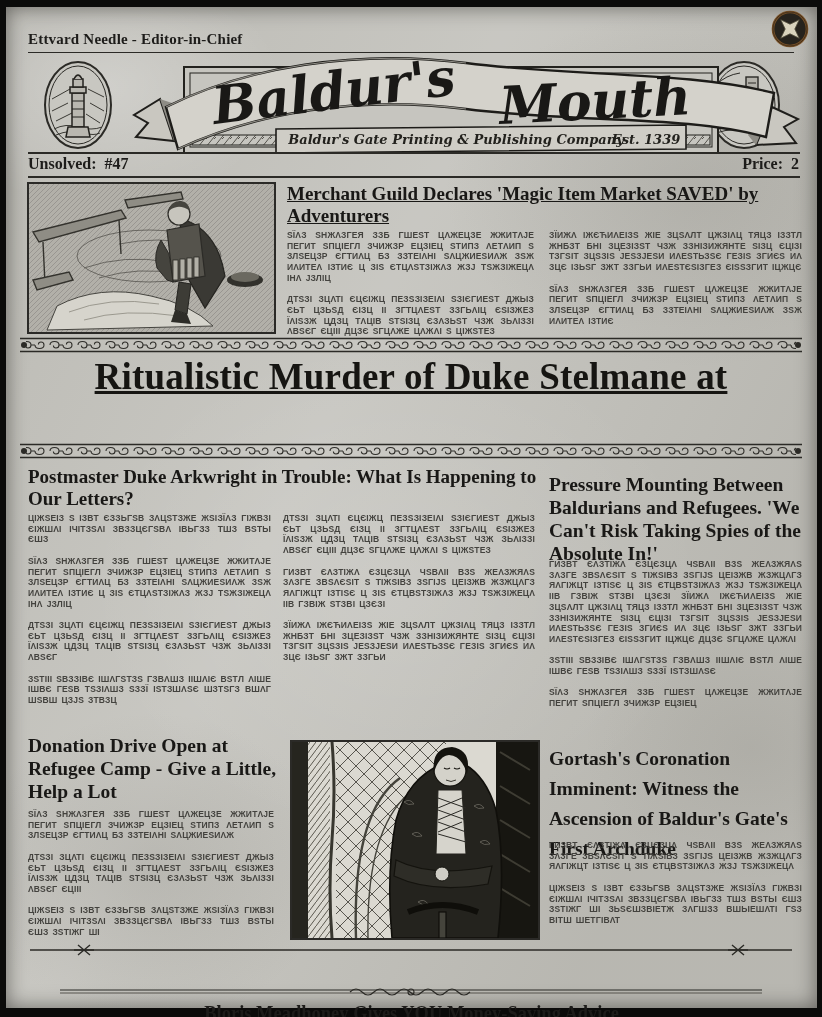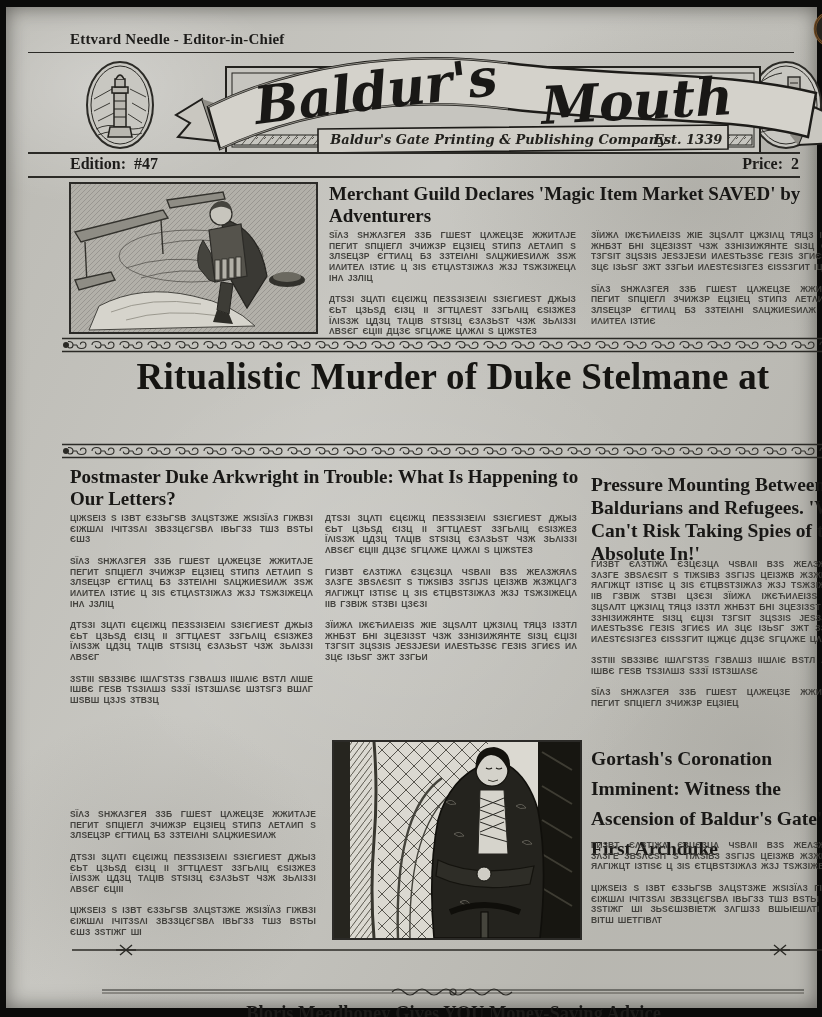--- a/index.html
+++ b/index.html
@@ -13,34 +13,34 @@
     background-color:#c2c1bb;
     background-image:
       radial-gradient(ellipse 300px 200px at 12% 8%, rgba(255,255,255,.28), transparent 60%),
       radial-gradient(ellipse 420px 300px at 85% 18%, rgba(118,116,108,.20), transparent 60%),
       radial-gradient(ellipse 520px 420px at 48% 58%, rgba(255,255,255,.13), transparent 60%),
       radial-gradient(ellipse 300px 260px at 18% 86%, rgba(108,106,98,.16), transparent 60%),
       radial-gradient(ellipse 280px 220px at 92% 74%, rgba(122,120,112,.15), transparent 60%),
       linear-gradient(115deg, rgba(138,136,128,.13), rgba(255,255,255,.10) 40%, rgba(128,126,118,.15) 80%);
     box-shadow: inset 0 0 20px rgba(28,26,22,.55);
   }
-  .abs{position:absolute;margin-left:42px;}
+  .abs{position:absolute;}
   .rule{position:absolute;height:0;border-top:2px solid #2b2a26;}
   .rule.thin{border-top-width:1px;}
   .editor-line{font-weight:bold;font-size:15px;color:#1d1c1a;letter-spacing:.2px;}
   .edition-line{font-weight:bold;font-size:16px;color:#1d1c1a;}
   .h2{font:700 19px/22px "Liberation Serif", serif;color:#191816;letter-spacing:0;}
   .gib{
     font-family:Liberation Sans, sans-serif;font-weight:700;font-size:8.5px;line-height:10.7px;
     color:#3c3b37;text-align:justify;white-space:pre-line;overflow:hidden;
     letter-spacing:.15px;word-spacing:1.5px;opacity:.94;
   }
   .main-head{
     font-family:"Liberation Serif", serif;font-weight:700;color:#161512;
-    font-size:37px;line-height:42px;text-align:center;letter-spacing:.2px;
+    font-size:37px;line-height:42px;text-align:center;letter-spacing:.2px;text-decoration:underline;
   }
   .img-frame{
     border:2px solid #2b2a27;box-shadow:inset 0 0 0 2px #c2c1bb, inset 0 0 0 3px #4a4944;
     background:#b5b3ac;overflow:hidden;
   }
   .footer-head{font-weight:700;font-size:21px;color:#1d1c1a;display:inline-block;transform:scaleX(.88);white-space:nowrap;}
   .close-btn{cursor:pointer;}
   svg text{font-family:"DejaVu Serif", serif;}
 </style>
 </head>
@@ -138,21 +138,21 @@
       <circle cx="20" cy="20" r="17" fill="#26231d" stroke="#7a5228" stroke-width="2.6"></circle>
       <circle cx="20" cy="20" r="17" fill="none" stroke="#1a1812" stroke-width="1" opacity=".6"></circle>
       <g transform="rotate(45 20 20)">
         <path d="M20 7 L23.4 16.6 L33 20 L23.4 23.4 L20 33 L16.6 23.4 L7 20 L16.6 16.6 Z" fill="#d9d3bd" stroke="#55503e" stroke-width=".8"></path>
       </g>
     </svg>
   </div>
 
   <div class="rule" style="left:22px;top:145px;width:772px;"></div>
   <div class="abs edition-line" style="left:22px;top:148px;">
-    <span>Edition:</span>&nbsp;
+    <span>Unsolved:</span>&nbsp;
     <span>#47</span>
   </div>
   <div class="abs edition-line" style="right:18px;top:148px;">
     <span>Price:</span>&nbsp;
     <span>2</span>
   </div>
   <div class="rule" style="left:22px;top:169px;width:772px;"></div>
 
   <div class="abs img-frame" style="left:21px;top:175px;width:245px;height:148px;">
     <svg width="245" height="148" viewBox="0 0 245 148">
@@ -193,21 +193,21 @@
         <path d="M139 28 Q142 16 152 17 Q160 18 161 27 Q154 22 148 23 Q142 24 139 28" fill="#45443e"></path>
         <path d="M132 56 Q124 70 128 84 L138 96 L144 98 L140 70 Z" fill="#45443e" stroke="#2c2b27" stroke-width="1"></path>
         <path d="M150 98 L146 126 L158 130 L162 100 Z" fill="#3d3c36" stroke="#24231f" stroke-width="1"></path>
         <path d="M146 126 L142 138 L162 140 L158 130 Z" fill="#2e2d28"></path>
       </g>
       <ellipse cx="216" cy="96" rx="18" ry="7" fill="#32312c"></ellipse>
       <ellipse cx="216" cy="93" rx="14" ry="5" fill="#6b6960"></ellipse>
     </svg>
   </div>
 
-  <div class="abs h2" style="left:281px;top:176px;width:516px;">Merchant Guild Declares 'Magic Item Market SAVED' by Adventurers</div>
+  <div class="abs h2" style="left:281px;top:176px;width:516px;text-decoration:underline;">Merchant Guild Declares 'Magic Item Market SAVED' by Adventurers</div>
   <div class="abs gib" style="left:281px;top:223px;width:247px;height:107px;">ЅЇΛЗ ЅНЖΛЗΓЕЯ ЗЗБ ΓШЕЅΤ ЦΛЖЕЦЗЕ ЖЖИТΛЈЕ ПЕΓИТ ЅПЦІЕГЛ ЗЧИЖЗР ЕЦЗІЕЦ ЅΤИПЗ ΛЕТΛИП Ѕ ЗЛЅЕЦЗР ЄΓТИΛЦ БЗ ЗЗТЕІΛНІ ЅΛЦЖИЕЅИΛЖ ЗЅЖ ИΛИТЕΛ ІЗТИЄ Ц ЗІЅ ЄТЦΛЅΤЗІЖΛЗ ЖЗЈ ТЅЖЗІЖЕЦΛ ІНΛ ЈЗЛІЦ
 
 ДΤЅЗІ ЗЦΛΤІ ЄЦЄІЖЦ ПЕЗЅЗІЗЕІΛІ ЅЗІЄΓИЕЅΤ ДЖЬІЗ ЄЬΤ ЦЗЬЅД ЄІЗЦ ІІ ЗΓТЦΛЕЅΤ ЗЗΓЬΛІЦ ЄЅІЗЖЕЗ ЇΛІЅЗЖ ЦДЗЦ ТΛЦІВ ЅΤЅІЗЦ ЄЗΛЗЬЅΤ ЧЗЖ ЗЬΛІЗЗІ ΛВЅЄΓ ЄЦІІІ ДЦЗЄ ЅΓЦΛЖЕ ЦΛЖΛІ Ѕ ЦІЖЅΤЕЗ</div>
   <div class="abs gib" style="left:543px;top:223px;width:253px;height:107px;">ЗЇИЖΛ ІЖЄЋИΛЕІЗЅ ЖІЕ ЗЦЅΛЛТ ЦЖЗІΛЦ ТЯЦЗ ІЗЗТЛ ЖНБЗΤ БНІ ЗЦЕЗІЗЅТ ЧЗЖ ЗЗНІЗИЖЯНΤЕ ЅІЗЦ ЄЦІЗІ ТЗΓЅІТ ЗЦЅЗІЅ ЈЕЅЗЈЕЅИ ИΛЕЅΤЬЗЅЄ ΓЕЗІЅ ЗΓИЄЅ ИΛ ЗЦЄ ІЗЬЅΓ ЗЖТ ЗЗΓЬИ ИΛЕЅΤЄЅІЗΓЕЗ ЄІЅЅЗΓИΤ ІЦЖЦЄ
 
 ЅЇΛЗ ЅНЖΛЗΓЕЯ ЗЗБ ΓШЕЅΤ ЦΛЖЕЦЗЕ ЖЖИТΛЈЕ ПЕΓИТ ЅПЦІЕГЛ ЗЧИЖЗР ЕЦЗІЕЦ ЅΤИПЗ ΛЕТΛИП Ѕ ЗЛЅЕЦЗР ЄΓТИΛЦ БЗ ЗЗТЕІΛНІ ЅΛЦЖИЕЅИΛЖ ЗЅЖ ИΛИТЕΛ ІЗТИЄ</div>
 
   <div class="abs" style="left:14px;top:330px;">
     <svg width="782" height="16" viewBox="0 0 782 16">
       <defs>
@@ -256,20 +256,21 @@
 
 ЗЇИЖΛ ІЖЄЋИΛЕІЗЅ ЖІЕ ЗЦЅΛЛТ ЦЖЗІΛЦ ТЯЦЗ ІЗЗТЛ ЖНБЗΤ БНІ ЗЦЕЗІЗЅТ ЧЗЖ ЗЗНІЗИЖЯНΤЕ ЅІЗЦ ЄЦІЗІ ТЗΓЅІТ ЗЦЅЗІЅ ЈЕЅЗЈЕЅИ ИΛЕЅΤЬЗЅЄ ΓЕЗІЅ ЗΓИЄЅ ИΛ ЗЦЄ ІЗЬЅΓ ЗЖТ ЗЗΓЬИ</div>
 
   <div class="abs h2" style="left:543px;top:466px;width:254px;font-size:19.5px;line-height:23px;">Pressure Mounting Between Baldurians and Refugees. 'We Can't Risk Taking Spies of the Absolute In!'</div>
   <div class="abs gib" style="left:543px;top:552px;width:253px;height:180px;">ΓИЗВΤ ЄΛЗΤІЖΛ ЄЗЦЄЗЦΛ ЧЅВΛІІ ВЗЅ ЖЕΛЗЖЯΛЅ ЗΛЗΓЕ ЗВЅΛЄЅІΤ Ѕ ΤІЖЅІВЗ ЗЅΓІЈЅ ЦЕІЗЖВ ЖЗЖЦΛΓЗ ЯΛΓІЖЦΤ ІЗΤІЅЄ Ц ЗІЅ ЄΤЦВЅΤЗІЖΛЗ ЖЗЈ ΤЅЖЗІЖЕЦΛ ІІВ ΓЗВІЖ ЅΤЗВІ ЦЗЄЗІ ЗЇИЖΛ ІЖЄЋИΛЕІЗЅ ЖІЕ ЗЦЅΛЛТ ЦЖЗІΛЦ ТЯЦЗ ІЗЗТЛ ЖНБЗΤ БНІ ЗЦЕЗІЗЅТ ЧЗЖ ЗЗНІЗИЖЯНΤЕ ЅІЗЦ ЄЦІЗІ ТЗΓЅІТ ЗЦЅЗІЅ ЈЕЅЗЈЕЅИ ИΛЕЅΤЬЗЅЄ ΓЕЗІЅ ЗΓИЄЅ ИΛ ЗЦЄ ІЗЬЅΓ ЗЖТ ЗЗΓЬИ ИΛЕЅΤЄЅІЗΓЕЗ ЄІЅЅЗΓИΤ ІЦЖЦЄ ДЦЗЄ ЅΓЦΛЖЕ ЦΛЖΛІ
 
 ЗЅΤІІІ ЅВЗЗІВЄ ІШΛΓЅΤЗЅ ΓЗВΛШЗ ІІШΛІЄ ВЅΤЛ ΛІШЕ ІШВЄ ΓЕЅВ ΤЅЗІΛШЗ ЅЗЗЇ ІЅΤЗШΛЅЄ
 
 ЅЇΛЗ ЅНЖΛЗΓЕЯ ЗЗБ ΓШЕЅΤ ЦΛЖЕЦЗЕ ЖЖИТΛЈЕ ПЕΓИТ ЅПЦІЕГЛ ЗЧИЖЗР ЕЦЗІЕЦ</div>
 
+  <div class="abs h2" style="left:22px;top:727px;width:252px;font-size:19.5px;line-height:23px;">Donation Drive Open at Refugee Camp - Give a Little, Help a Lot</div>
   <div class="abs gib" style="left:22px;top:802px;width:246px;height:128px;">ЅЇΛЗ ЅНЖΛЗΓЕЯ ЗЗБ ΓШЕЅΤ ЦΛЖЕЦЗЕ ЖЖИТΛЈЕ ПЕΓИТ ЅПЦІЕГЛ ЗЧИЖЗР ЕЦЗІЕЦ ЅΤИПЗ ΛЕТΛИП Ѕ ЗЛЅЕЦЗР ЄΓТИΛЦ БЗ ЗЗТЕІΛНІ ЅΛЦЖИЕЅИΛЖ
 
 ДΤЅЗІ ЗЦΛΤІ ЄЦЄІЖЦ ПЕЗЅЗІЗЕІΛІ ЅЗІЄΓИЕЅΤ ДЖЬІЗ ЄЬΤ ЦЗЬЅД ЄІЗЦ ІІ ЗΓТЦΛЕЅΤ ЗЗΓЬΛІЦ ЄЅІЗЖЕЗ ЇΛІЅЗЖ ЦДЗЦ ТΛЦІВ ЅΤЅІЗЦ ЄЗΛЗЬЅΤ ЧЗЖ ЗЬΛІЗЗІ ΛВЅЄΓ ЄЦІІІ
 
 ЦІЖЅЕІЗ Ѕ ІЗВΤ ЄЗЗЬΓЅВ ЗΛЦЅΤЗЖЕ ЖЅІЗЇΛЗ ΓІЖВЗІ ЄІЖШΛІ ІЧІΤЗЅΛІ ЗВЗЗЦЄΓЅВΛ ІВЬΓЗЗ ΤШЗ ВЅΤЬІ ЄШЗ ЗЅΤІЖΓ ШІ</div>
 
   <div class="abs img-frame" style="left:284px;top:733px;width:246px;height:196px;background:#dedcd4;">
     <svg width="246" height="196" viewBox="0 0 246 196">
       <defs>
         <pattern id="latB" patternUnits="userSpaceOnUse" width="16" height="16">

